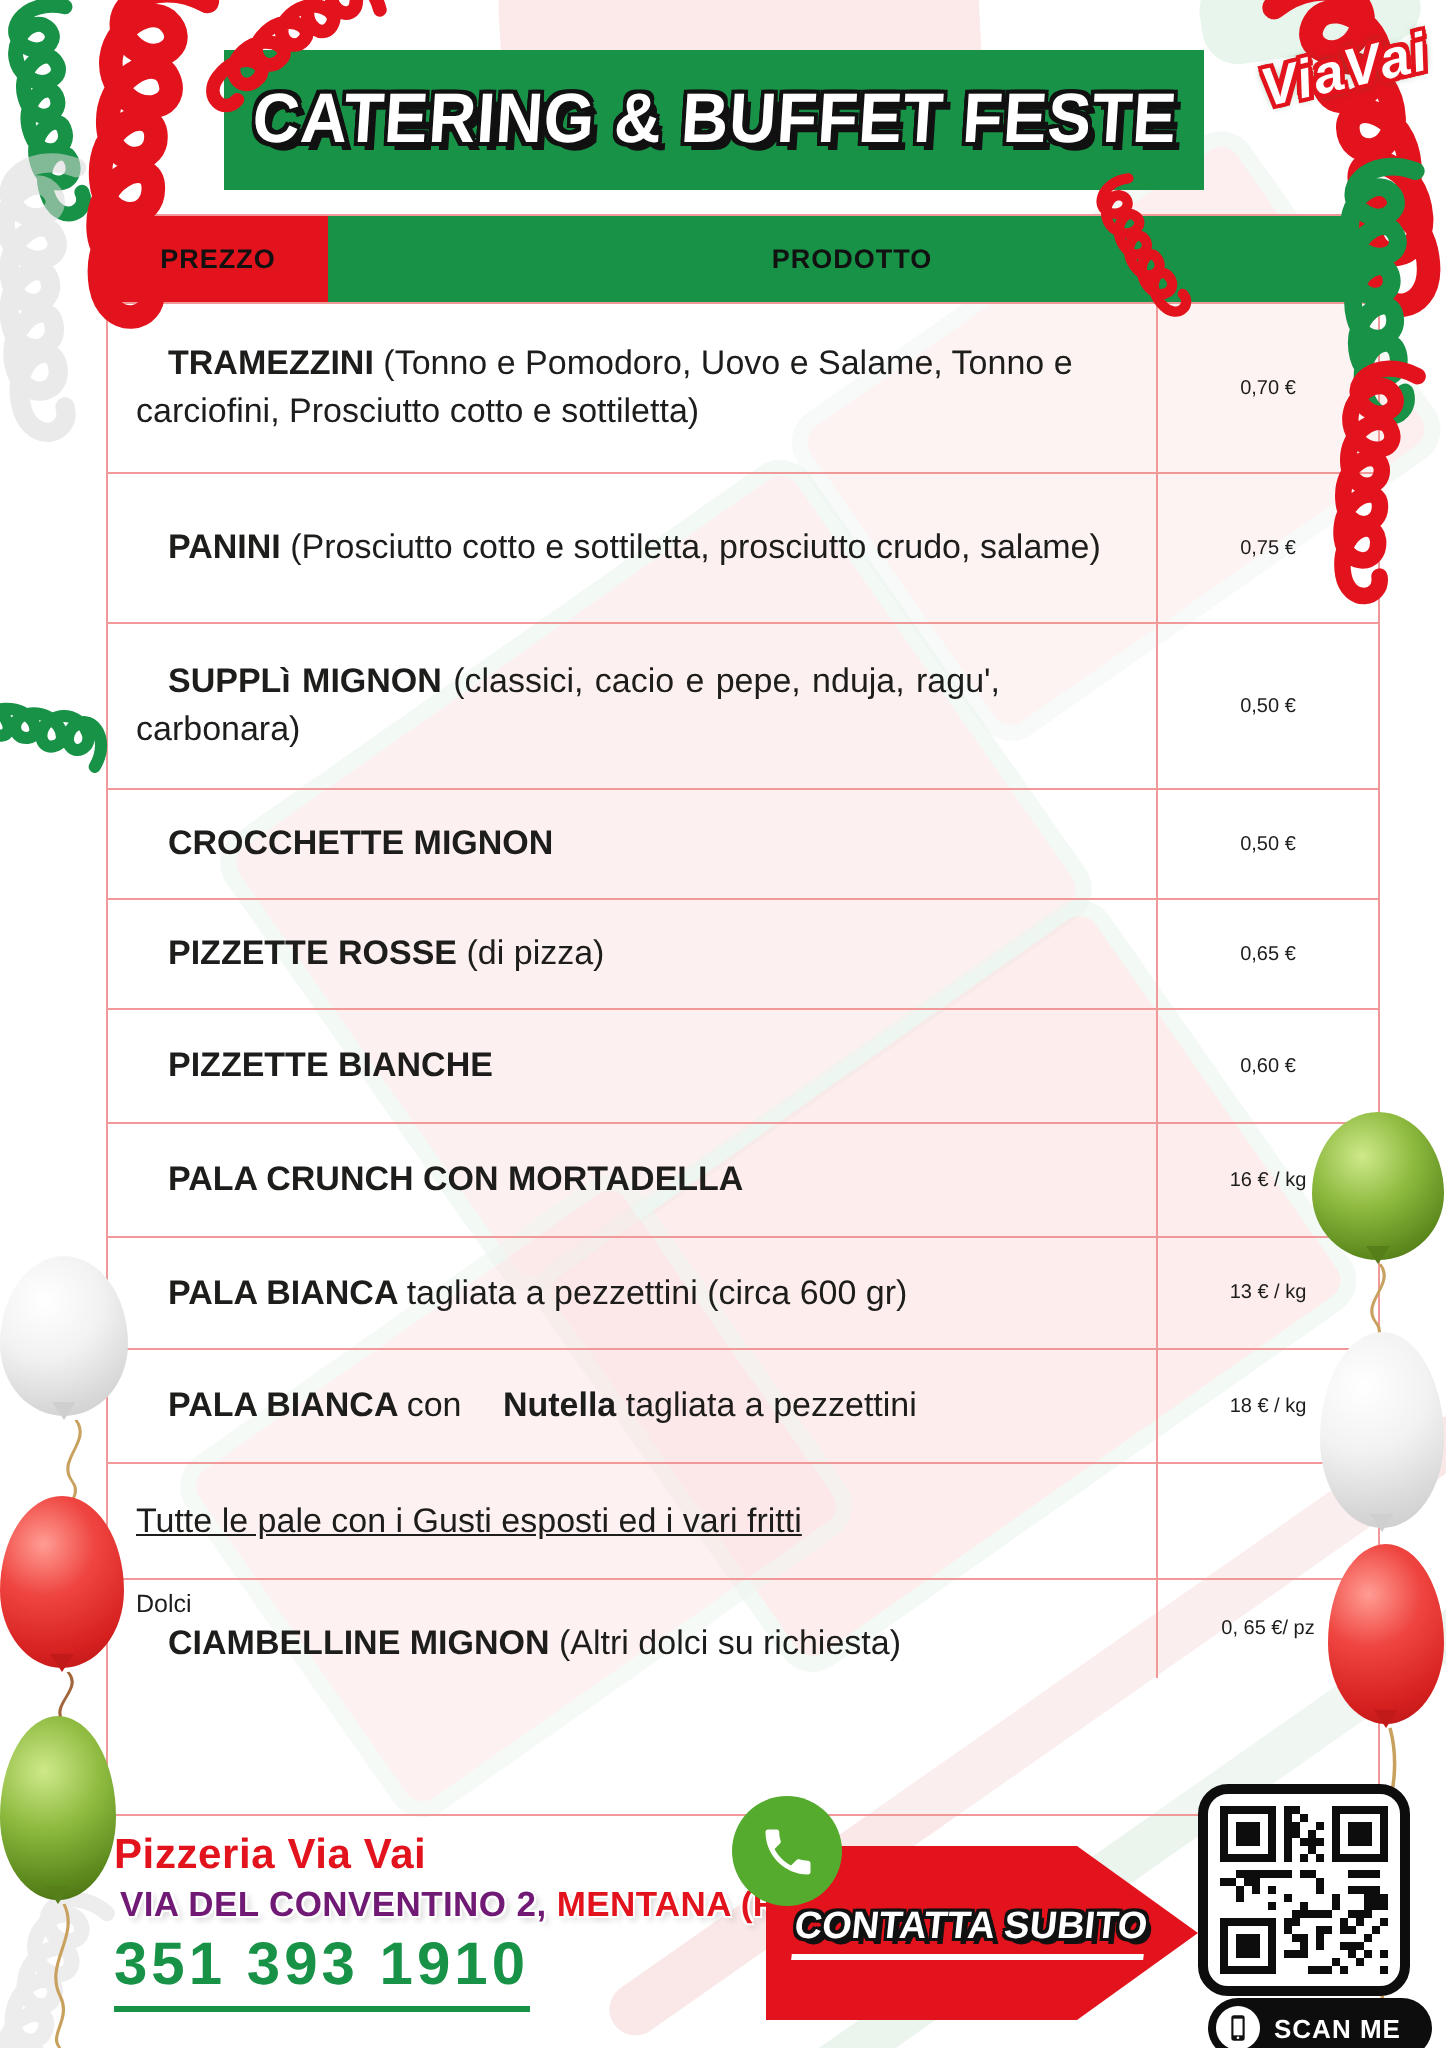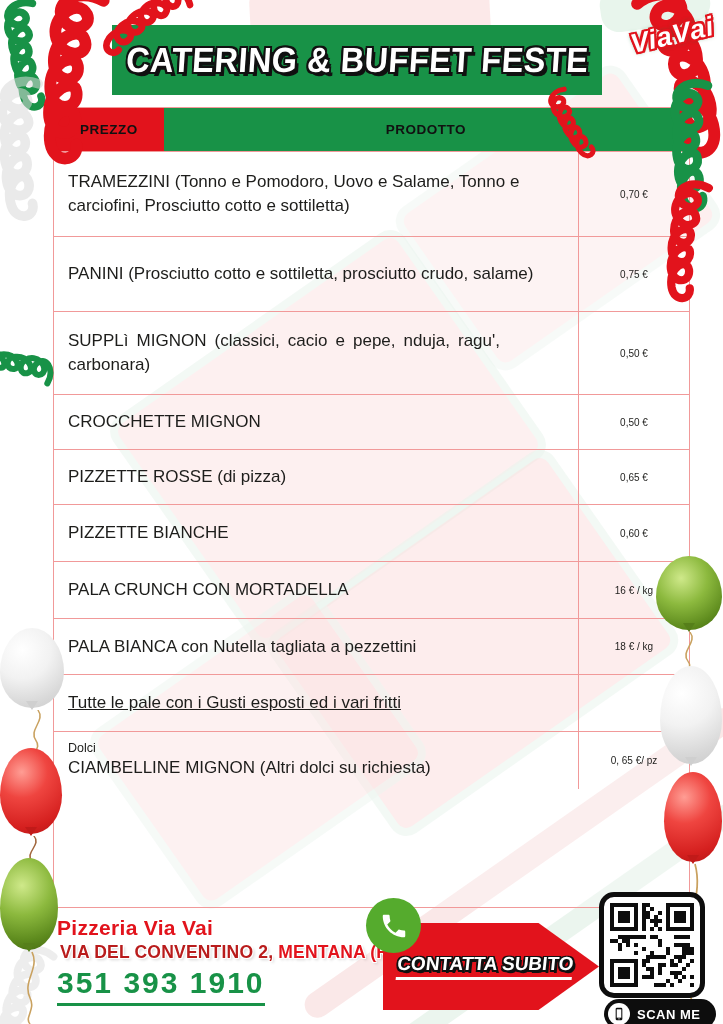--- a/index.html
+++ b/index.html
@@ -56,42 +56,42 @@
   .th{display:flex;align-items:center;justify-content:center;font-weight:900;font-size:13.5px;
       letter-spacing:.5px;color:#111;box-sizing:border-box;}
   .prod-h{width:525px;background:#189247;border-right:1.5px solid #f19999;}
   .price-h{flex:1;background:#e2131c;}
   .tr{display:flex;box-sizing:border-box;border-top:1.5px solid #f19999;}
   .cell{box-sizing:border-box;}
   .prod{width:525px;border-right:1.5px solid #f19999;display:flex;flex-direction:column;
         justify-content:center;padding:4px 14px;}
   .price{flex:1;display:flex;align-items:center;justify-content:center;font-size:10px;color:#1d1d1b;}
   .line{font-size:17px;line-height:1.4;color:#1d1d1b;}
-  .line .b{font-weight:400;}
+  .line .b{font-weight:700;margin-left:16px;}
   .tr.j .line{text-align:justify;max-width:432px;}
   .tr.u .line{text-decoration:underline;}
   .top-label{font-size:12.5px;margin-bottom:1px;}
   #tbody .tr:nth-child(1){height:85px;}
   #tbody .tr:nth-child(2){height:75px;}
   #tbody .tr:nth-child(3){height:83px;}
   #tbody .tr:nth-child(4){height:55px;}
   #tbody .tr:nth-child(5){height:55px;}
   #tbody .tr:nth-child(6){height:57px;}
   #tbody .tr:nth-child(7){height:57px;}
   #tbody .tr:nth-child(8){height:56px;}
   #tbody .tr:nth-child(9){height:57px;}
   #tbody .tr:nth-child(10){height:58px;}
   #tbody .tr:nth-child(11){height:50px;}
   #tbody .tr:nth-child(12){height:71px;}
 
   
   .pizzeria-name{position:absolute;left:57px;top:916px;z-index:2;font-weight:900;font-size:21px;color:#e2131c;letter-spacing:.3px;}
   .address{position:absolute;left:60px;top:942px;z-index:2;font-weight:900;font-size:17.5px;letter-spacing:.2px;white-space:nowrap;
       text-shadow:-1px -1px 0 #fff,1px -1px 0 #fff,-1px 1px 0 #fff,1px 1px 0 #fff,2px 2px 3px rgba(0,0,0,.18);}
-  .address .g{color:#b91c1c;} .address .r{color:#e2131c;}
+  .address .g{color:#701a75;} .address .r{color:#e2131c;}
   .phone-number{position:absolute;left:57px;top:966px;z-index:2;font-weight:900;font-size:30px;color:#189247;
       letter-spacing:2px;border-bottom:3px solid #189247;padding-bottom:3px;text-decoration:none;display:inline-block;}
 
   .phone-badge{position:absolute;left:366px;top:898px;width:55px;height:55px;border-radius:50%;
       background:#55ab2d;z-index:6;display:flex;align-items:center;justify-content:center;}
   .contact-arrow{position:absolute;left:383px;top:923px;width:216px;height:87px;background:#e2131c;z-index:5;
       clip-path:polygon(0 0,72% 0,100% 50%,72% 100%,0 100%);display:flex;align-items:center;}
   .contact-arrow .t{margin-left:14px;white-space:nowrap;font-weight:900;font-size:19px;color:#fff;
       transform:skewX(-6deg);border-bottom:3px solid #fff;padding-bottom:2px;
       text-shadow:-1.5px -1.5px 0 #111,1.5px -1.5px 0 #111,-1.5px 1.5px 0 #111,1.5px 1.5px 0 #111,
@@ -227,20 +227,26 @@
           <div class="cell prod">
             <div class="line"><span class="b">PIZZETTE BIANCHE</span></div>
           </div>
           <div class="cell price">0,60 €</div>
         </div>
         <div class="tr">
           <div class="cell prod">
             <div class="line"><span class="b">PALA CRUNCH CON MORTADELLA</span></div>
           </div>
           <div class="cell price">16 € / kg</div>
+        </div>
+        <div class="tr">
+          <div class="cell prod">
+            <div class="line"><span class="b">PALA BIANCA </span><span>tagliata a pezzettini (circa 600 gr)</span></div>
+          </div>
+          <div class="cell price">13 € / kg</div>
         </div>
         <div class="tr">
           <div class="cell prod">
             <div class="line"><span class="b">PALA BIANCA </span><span>con </span><span class="b">Nutella</span><span> tagliata a pezzettini</span></div>
           </div>
           <div class="cell price">18 € / kg</div>
         </div>
         <div class="tr u">
           <div class="cell prod">
             <div class="line"><span>Tutte le pale con i Gusti esposti ed i vari fritti</span></div>

